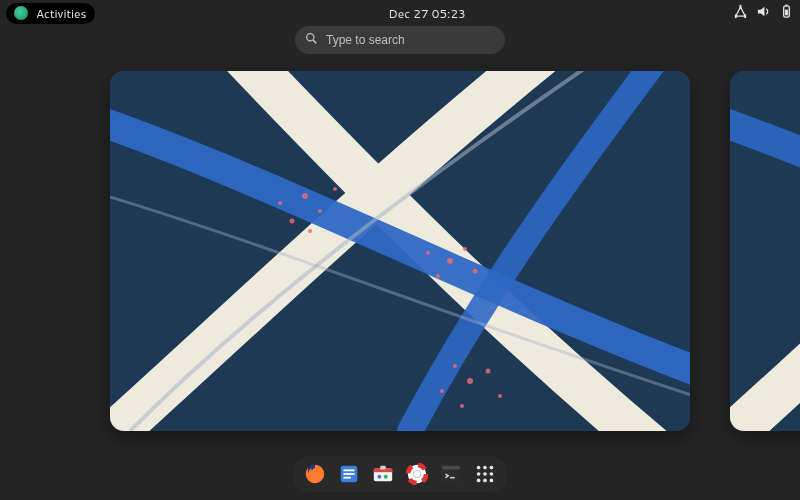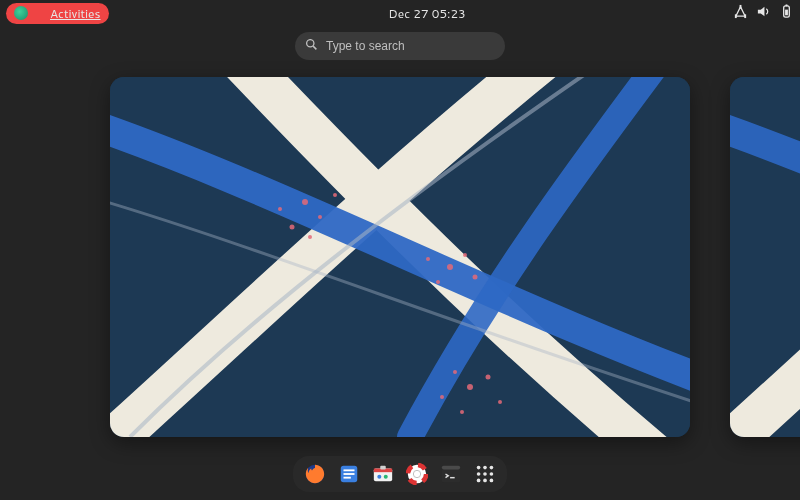--- a/index.html
+++ b/index.html
@@ -6,34 +6,33 @@
   body {
     width: 800px; height: 500px; overflow: hidden;
     background: #242424; font-family: Cantarell, "Segoe UI", sans-serif;
     color: #e6e6e6; position: relative;
   }
   .topbar {
     height: 26px; display: flex; align-items: center;
     justify-content: space-between; padding: 0 6px; font-size: 12px;
   }
   .activities-pill {
-    display: flex; align-items: center; gap: 22px;
-    background: #ef4444; border-radius: 12px; padding: 2px 8px;
+    display: flex; align-items: center; gap: 8px;
+    background: #000000; border-radius: 12px; padding: 2px 8px;
     cursor: pointer;
-    text-decoration: underline;
   }
   .activities-pill .dot {
     width: 14px; height: 14px; border-radius: 50%;
     background: radial-gradient(circle at 40% 40%, #3fd19b, #1a8d6a);
   }
   .clock { position: absolute; left: 50%; transform: translateX(-50%); font-weight: 500; margin-left: 27px; }
   .sysicons { display: flex; align-items: center; gap: 8px; }
   .sysicons svg { width: 15px; height: 15px; fill: #e6e6e6; }
 
-  .search-wrap { display: flex; justify-content: center; margin-top: 6px; }
+  .search-wrap { display: flex; justify-content: center; margin-top: 0; }
   .search {
     width: 210px; height: 28px; background: #3a3a3a;
     border-radius: 14px; display: flex; align-items: center;
     padding: 0 10px; gap: 8px; color: #bfbfbf; font-size: 12px;
   }
   .search svg { width: 13px; height: 13px; fill: #bfbfbf; }
   .search input {
     background: transparent; border: none; outline: none;
     color: #e6e6e6; font-size: 12px; width: 100%;
   }

